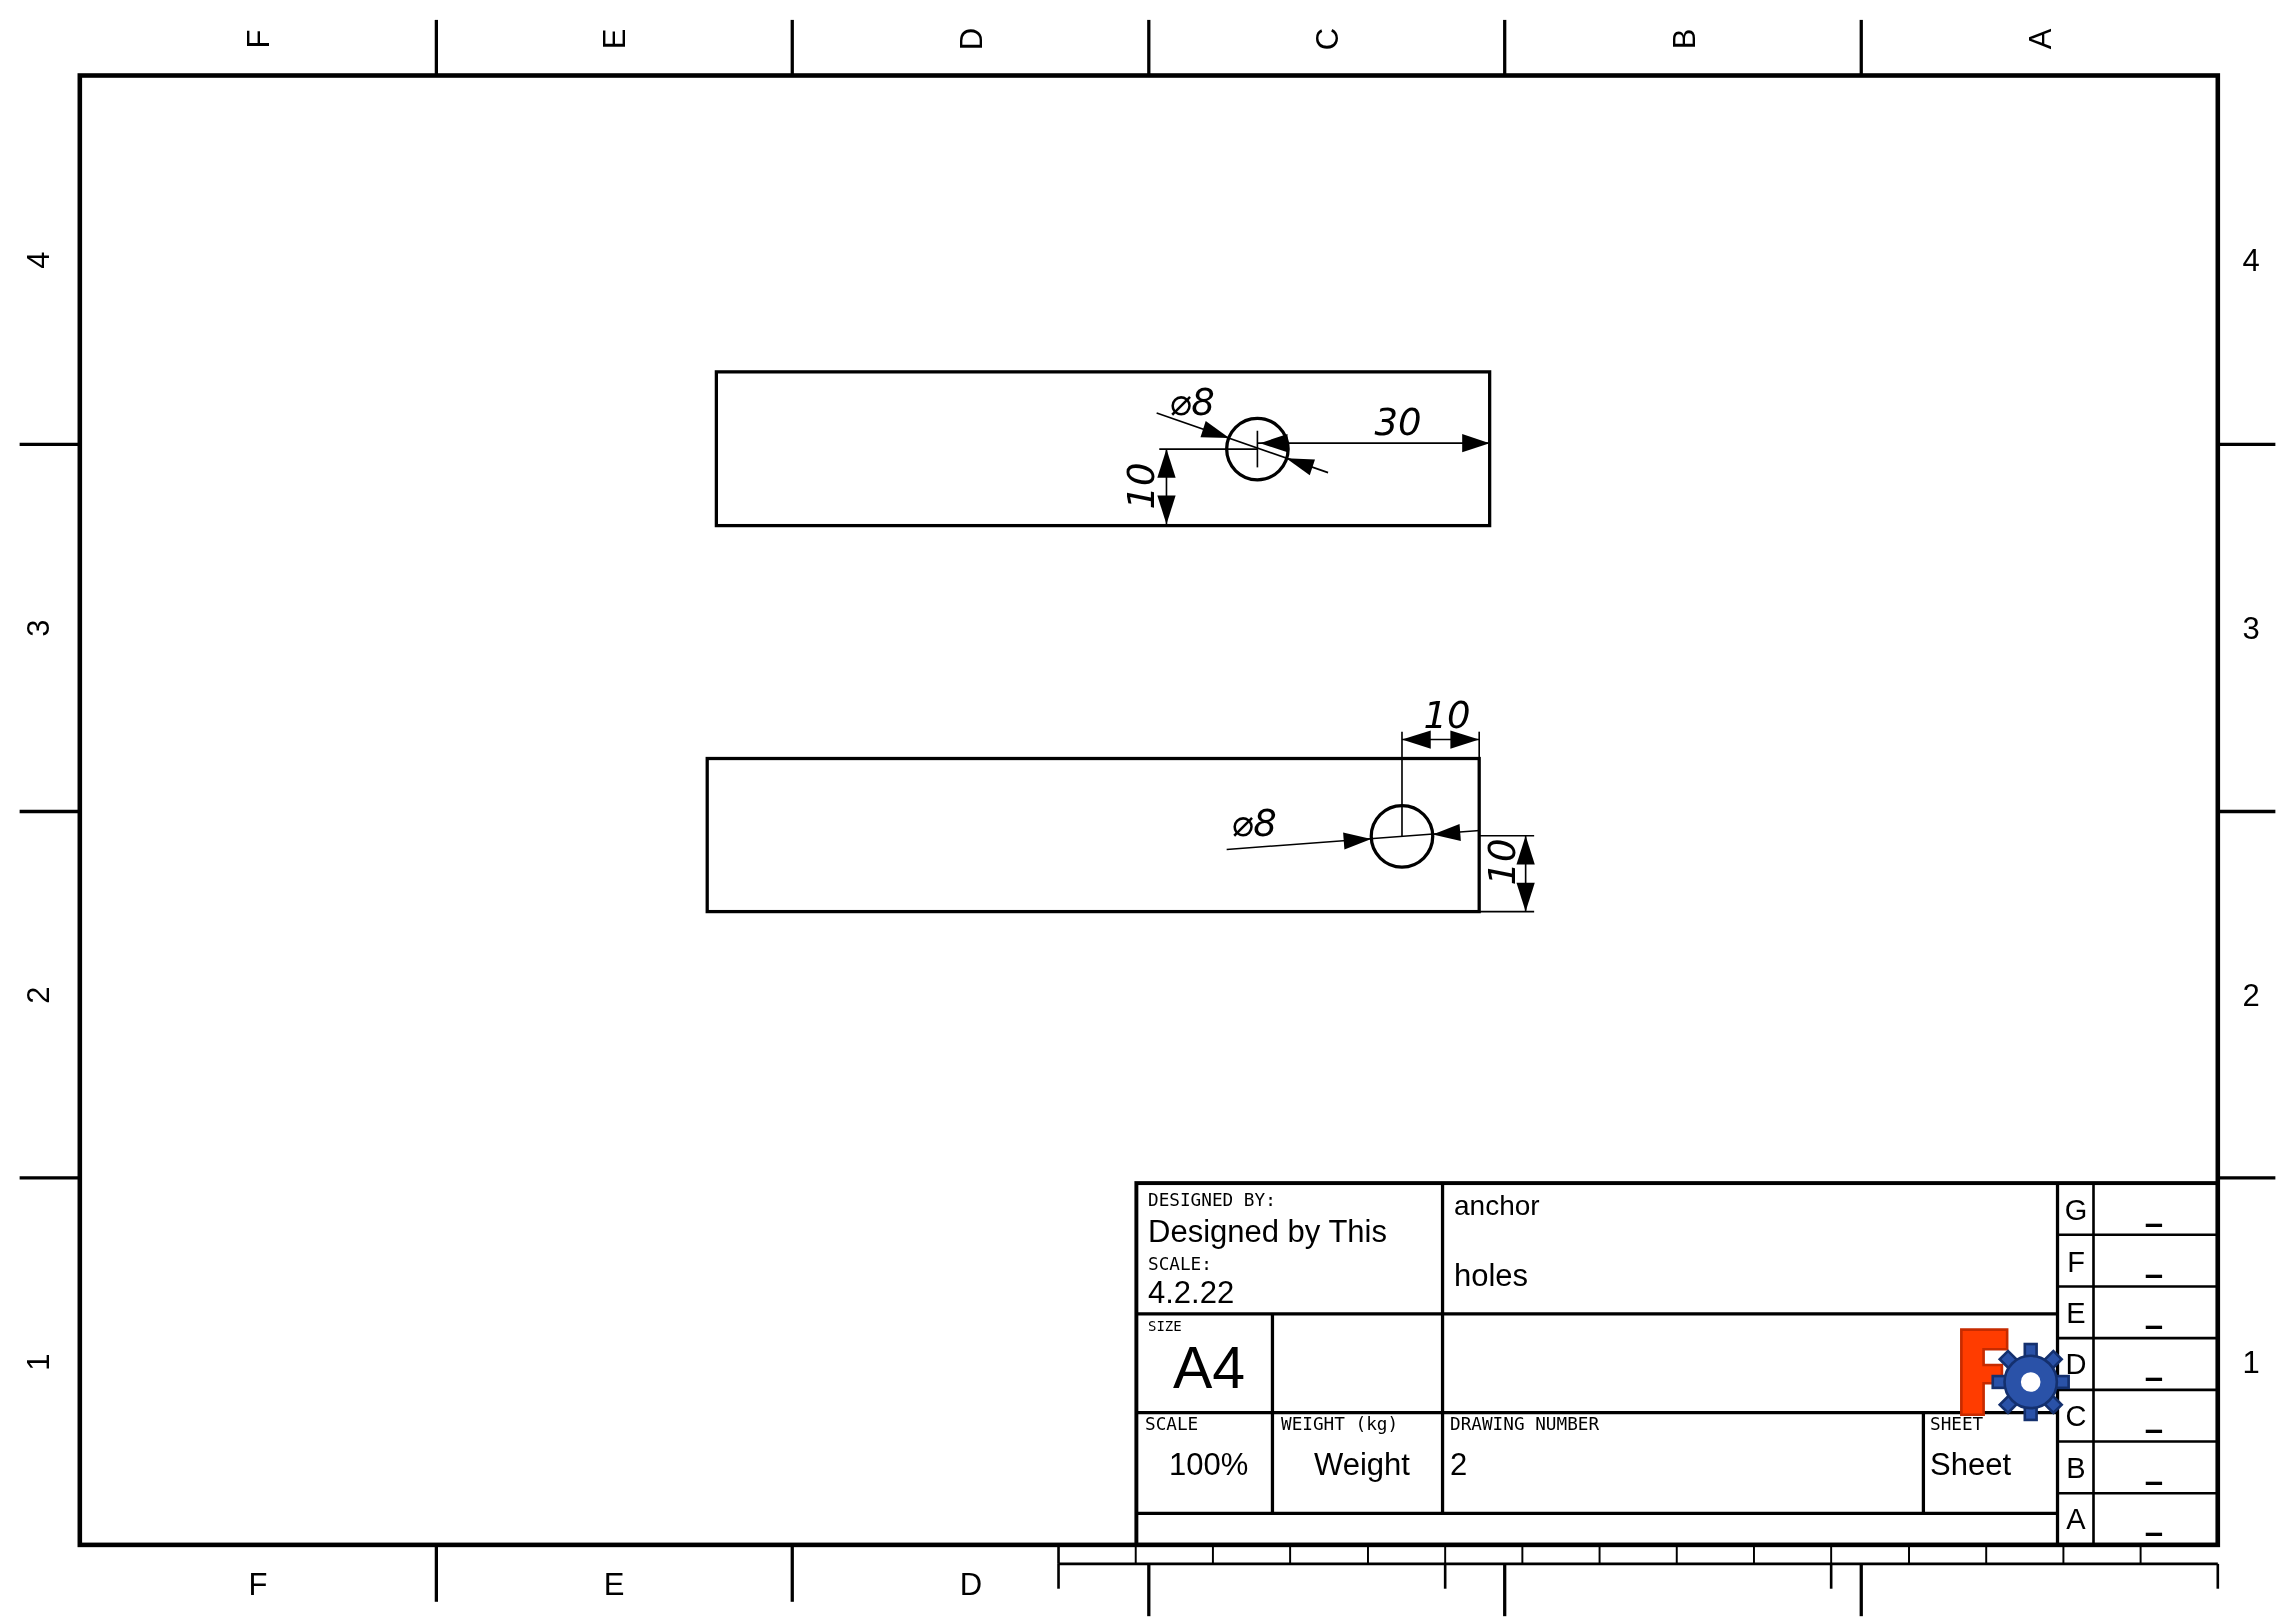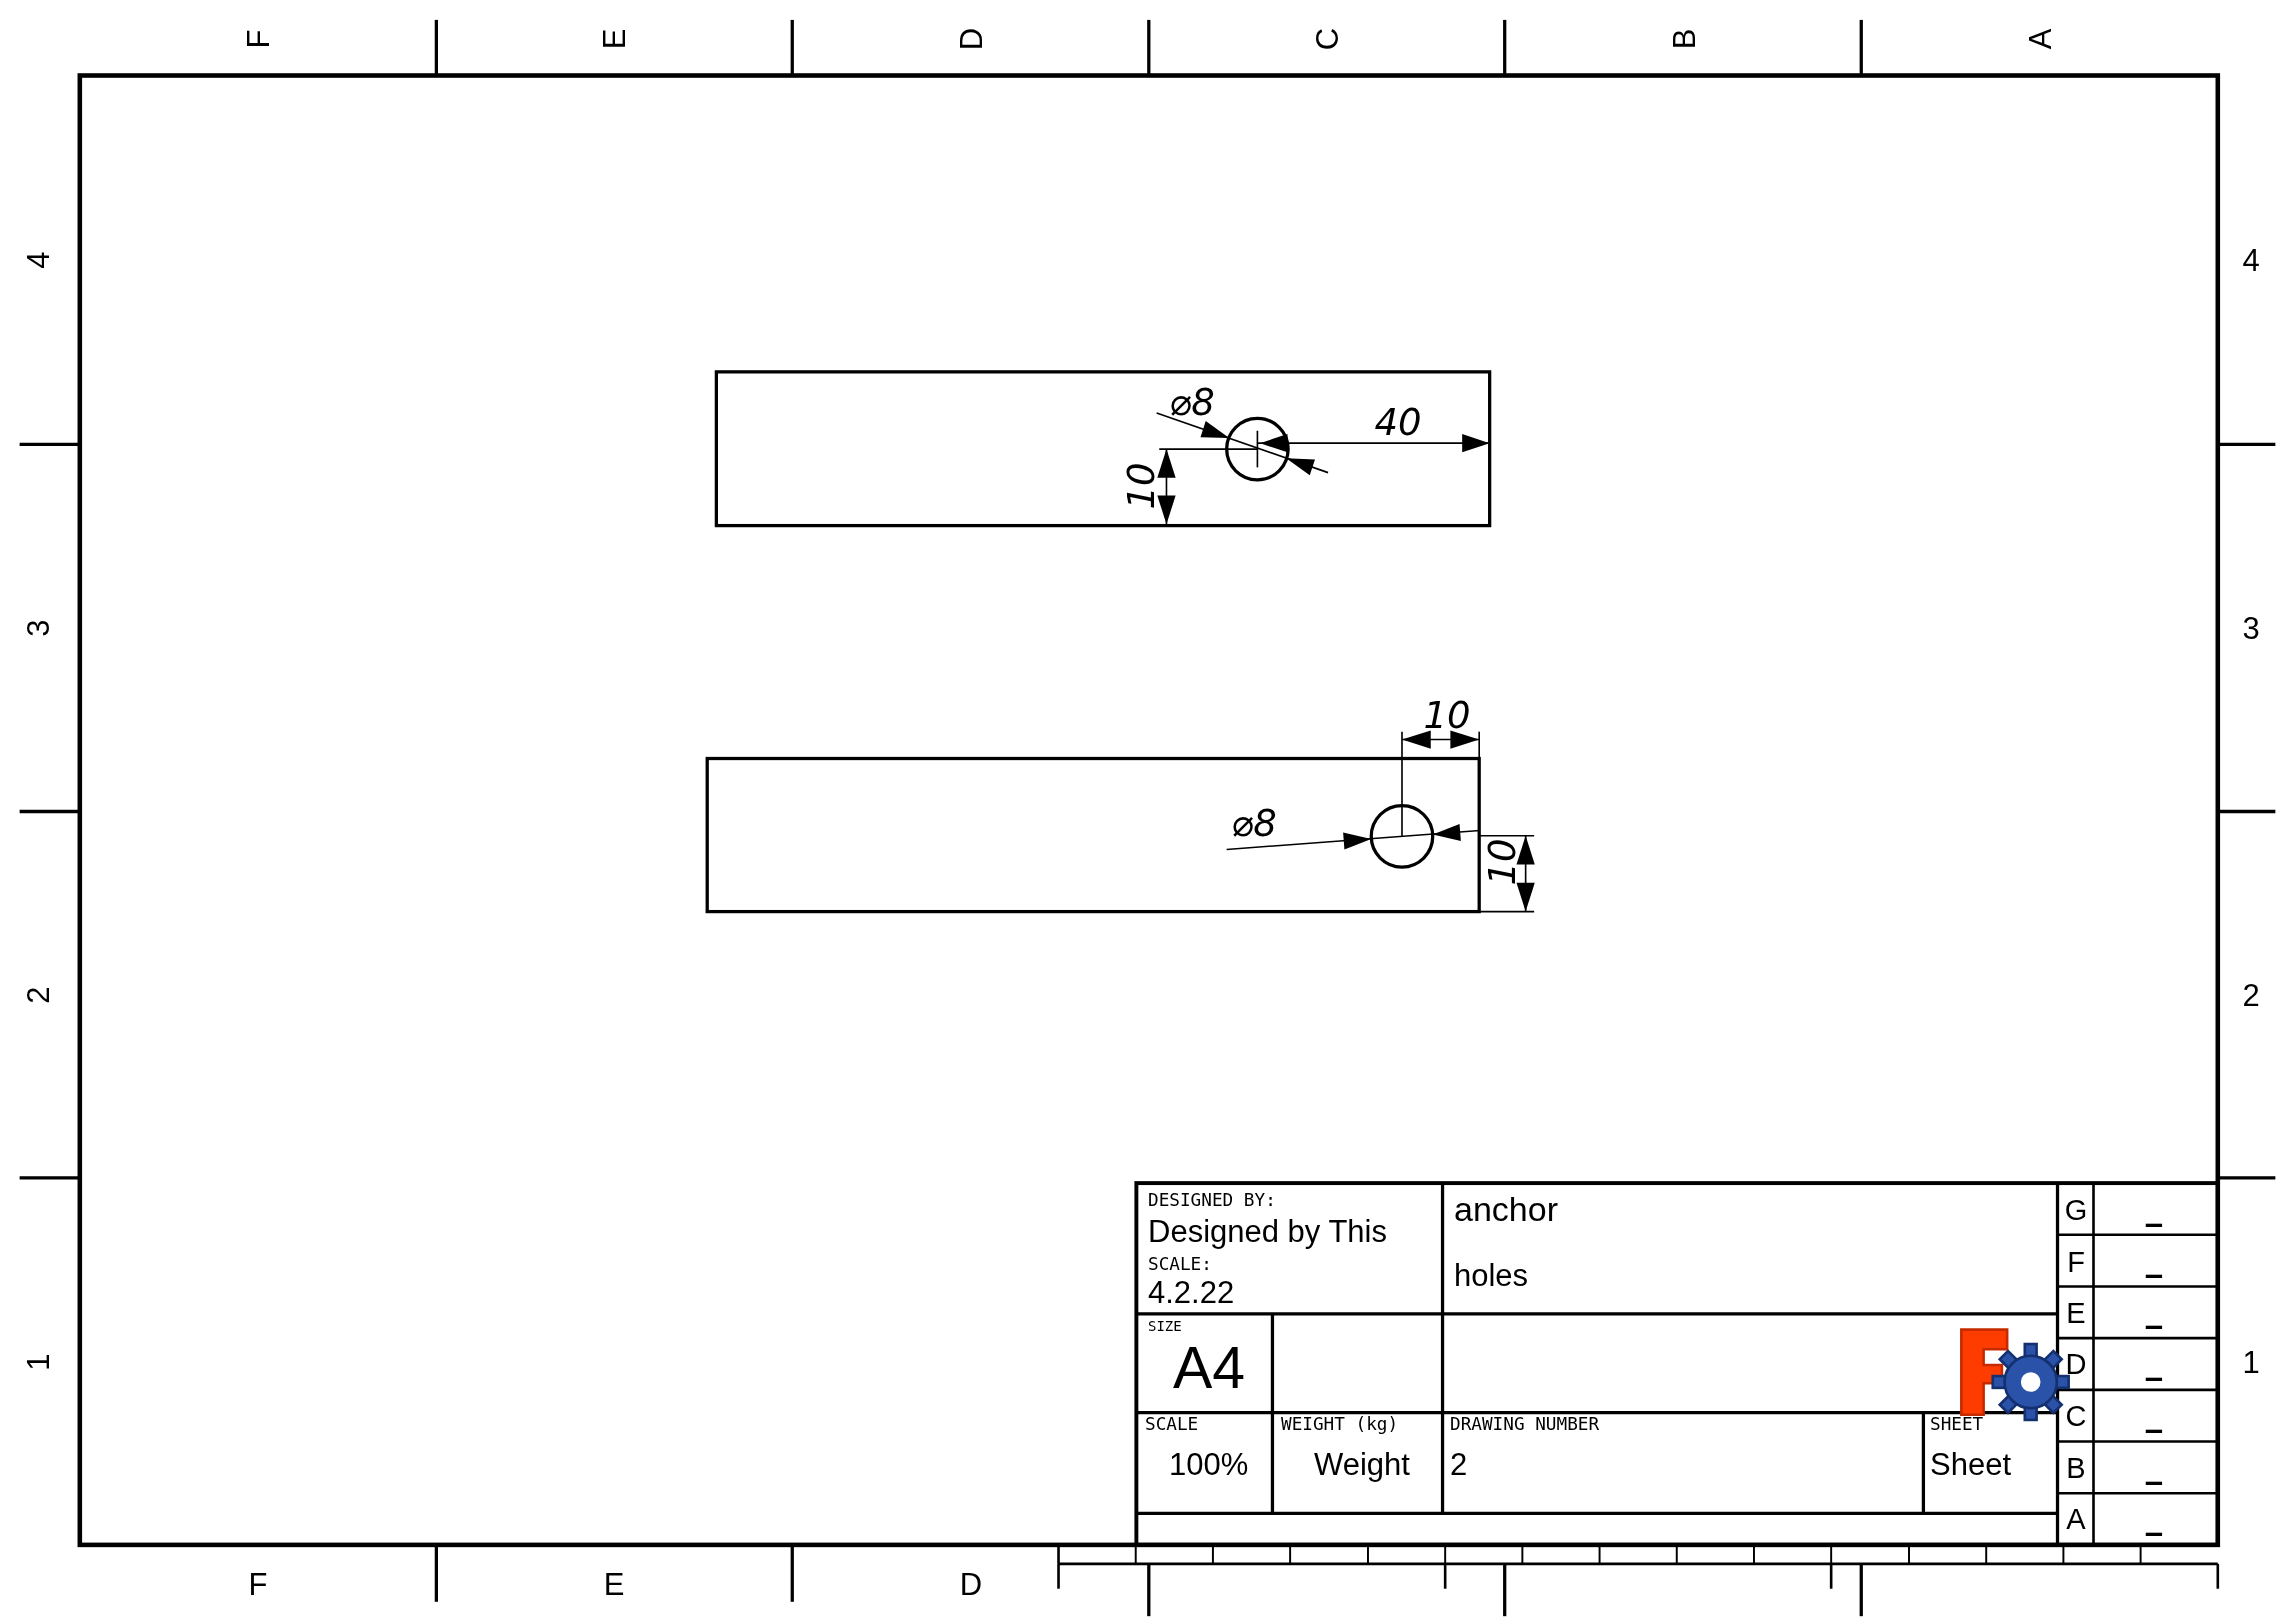--- a/index.html
+++ b/index.html
@@ -184,33 +184,33 @@
   <div class="c rot zone" style="left:38px;top:628px">3</div>
   <div class="c rot zone" style="left:38px;top:995px">2</div>
   <div class="c rot zone" style="left:38px;top:1362px">1</div>
 
   <div class="c zone" style="left:2251px;top:260px">4</div>
   <div class="c zone" style="left:2251px;top:628px">3</div>
   <div class="c zone" style="left:2251px;top:995px">2</div>
   <div class="c zone" style="left:2251px;top:1362px">1</div>
 
   <div class="c dim" style="left:1192px;top:402px">⌀8</div>
-  <div class="c dim" style="left:1398px;top:422px">40</div>
+  <div class="c dim" style="left:1398px;top:422px">30</div>
   <div class="c rot dim" style="left:1141px;top:486px">10</div>
 
   <div class="c dim" style="left:1447px;top:715px">10</div>
   <div class="c dim" style="left:1254px;top:823px">⌀8</div>
   <div class="c rot dim" style="left:1502px;top:862px">10</div>
 
   <div class="l mono" style="left:1148px;top:1192px;font-size:17.7px">DESIGNED BY:</div>
   <div class="l sans" style="left:1148px;top:1216px;font-size:31px">Designed by This</div>
   <div class="l mono" style="left:1148px;top:1256px;font-size:17.7px">SCALE:</div>
   <div class="l sans" style="left:1148px;top:1277px;font-size:31px">4.2.22</div>
 
-  <div class="l sans" style="left:1454px;top:1192px;font-size:34px">anchor</div>
+  <div class="l sans" style="left:1454px;top:1192px;font-size:28px">anchor</div>
   <div class="l sans" style="left:1454px;top:1260px;font-size:31px">holes</div>
 
   <div class="l mono" style="left:1148px;top:1319px;font-size:14px">SIZE</div>
   <div class="l sans" style="left:1173px;top:1339px;font-size:59px">A4</div>
 
   <div class="l mono" style="left:1145px;top:1416px;font-size:17.7px">SCALE</div>
   <div class="l sans" style="left:1169px;top:1449px;font-size:31px">100%</div>
 
   <div class="l mono" style="left:1281px;top:1416px;font-size:17.7px">WEIGHT (kg)</div>
   <div class="l sans" style="left:1314px;top:1449px;font-size:31px">Weight</div>

